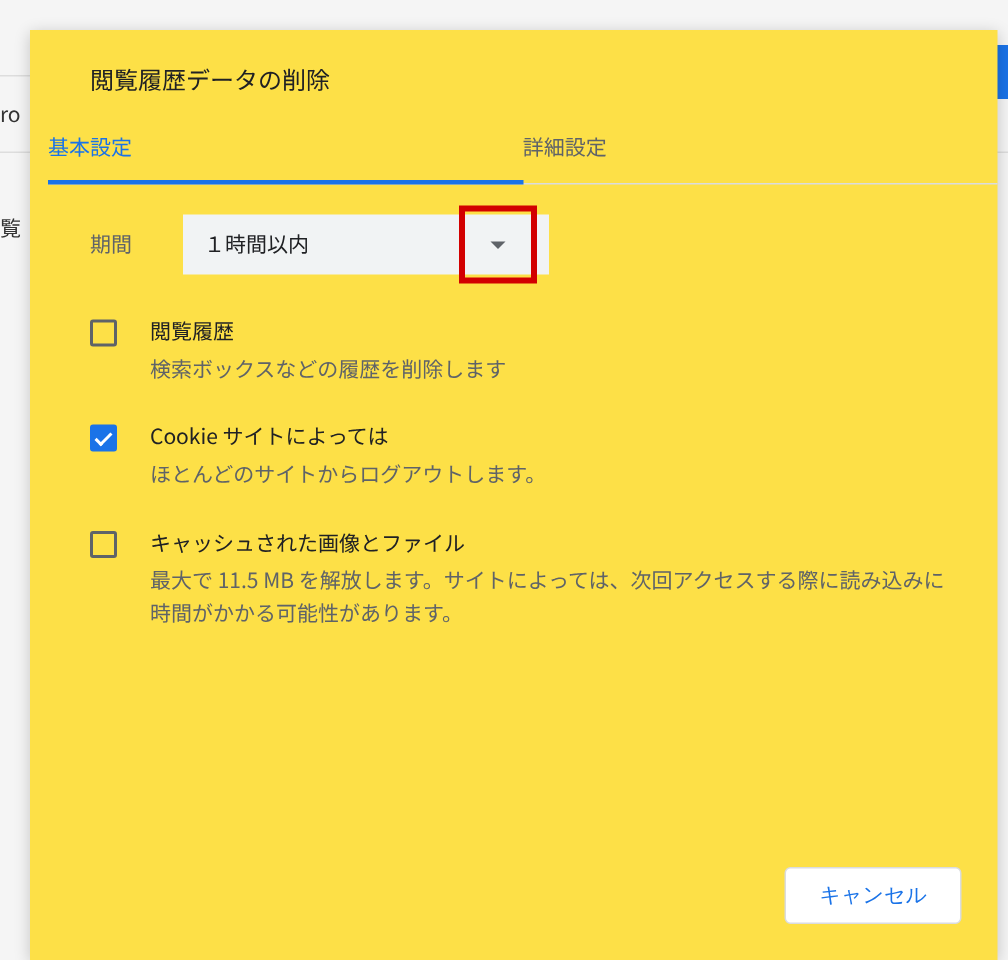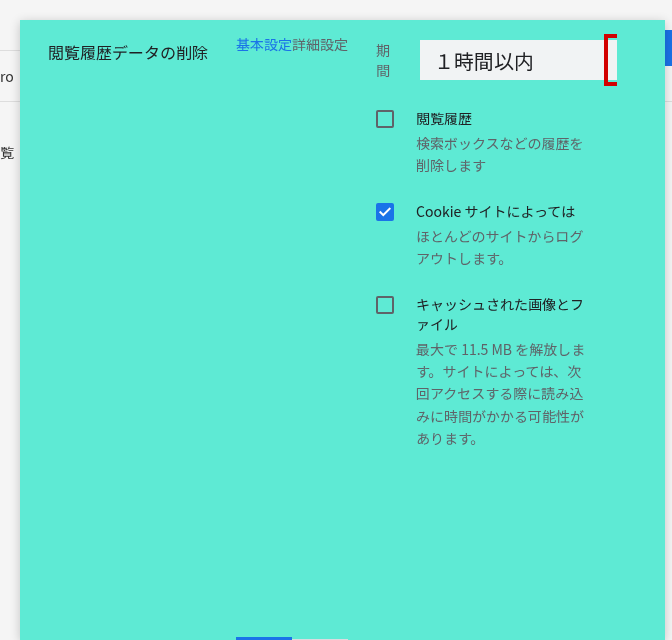--- a/index.html
+++ b/index.html
@@ -29,40 +29,41 @@
       padding: 15px 0 15px 0;
       color: #333;
       font-size: 14px;
     }
     .dialog {
       position: absolute;
       top: 20px;
       left: 20px;
       right: 7px;
       bottom: 0;
-      background: #5eead4;
+      background: #fde047;
       box-shadow: 0 2px 10px rgba(0,0,0,0.2);
       display: flex;
-      flex-direction: row;
+      flex-direction: column;
+      padding-left: 12px;
     }
     .dialog-header {
       padding: 20px 28px 10px 28px;
     }
     .dialog-title {
       font-size: 16px;
       font-weight: normal;
       color: #202124;
     }
     .tabs {
       display: flex;
       border-bottom: 1px solid #dadce0;
     }
     .tab {
       flex: 1;
-      text-align: right;
+      text-align: left;
       padding: 14px 0;
       font-size: 14px;
       color: #5f6368;
       cursor: pointer;
       position: relative;
     }
     .tab.active {
       color: #1a73e8;
     }
     .tab.active::after {
@@ -93,21 +94,21 @@
     }
     .time-select {
       position: relative;
       flex: 0 0 auto;
       width: 244px;
     }
     .time-select-box {
       background: #f1f3f4;
       border: none;
       padding: 10px 14px;
-      font-size: 20px;
+      font-size: 14px;
       color: #202124;
       cursor: pointer;
       display: flex;
       align-items: center;
       justify-content: space-between;
       height: 40px;
     }
     .dropdown-arrow {
       width: 40px;
       height: 40px;
@@ -263,14 +264,17 @@
     <div class="option-row">
       <div class="checkbox"></div>
       <div class="option-text">
         <div class="option-title">キャッシュされた画像とファイル</div>
         <div class="option-desc">最大で 11.5 MB を解放します。サイトによっては、次回アクセスする際に読み込みに時間がかかる可能性があります。</div>
       </div>
     </div>
   </div>
 
   <div class="dialog-footer">
+    <button class="btn btn-cancel">
+      <span>キャンセル</span>
+    </button>
   </div>
 </div>
 
 </body></html>

